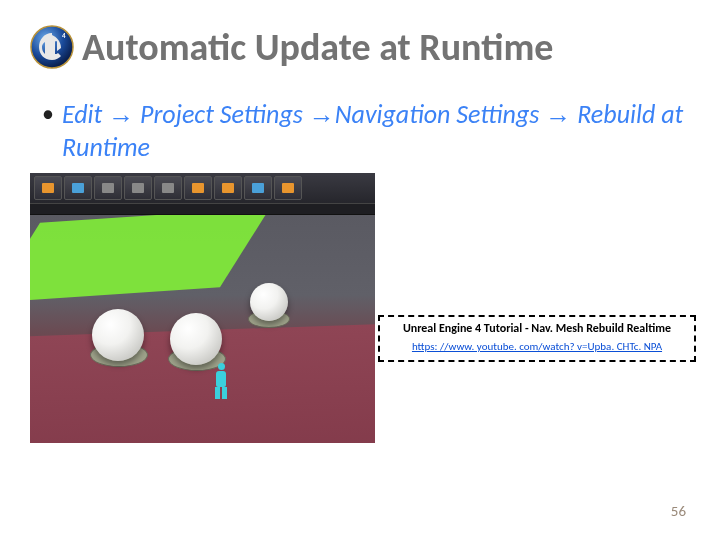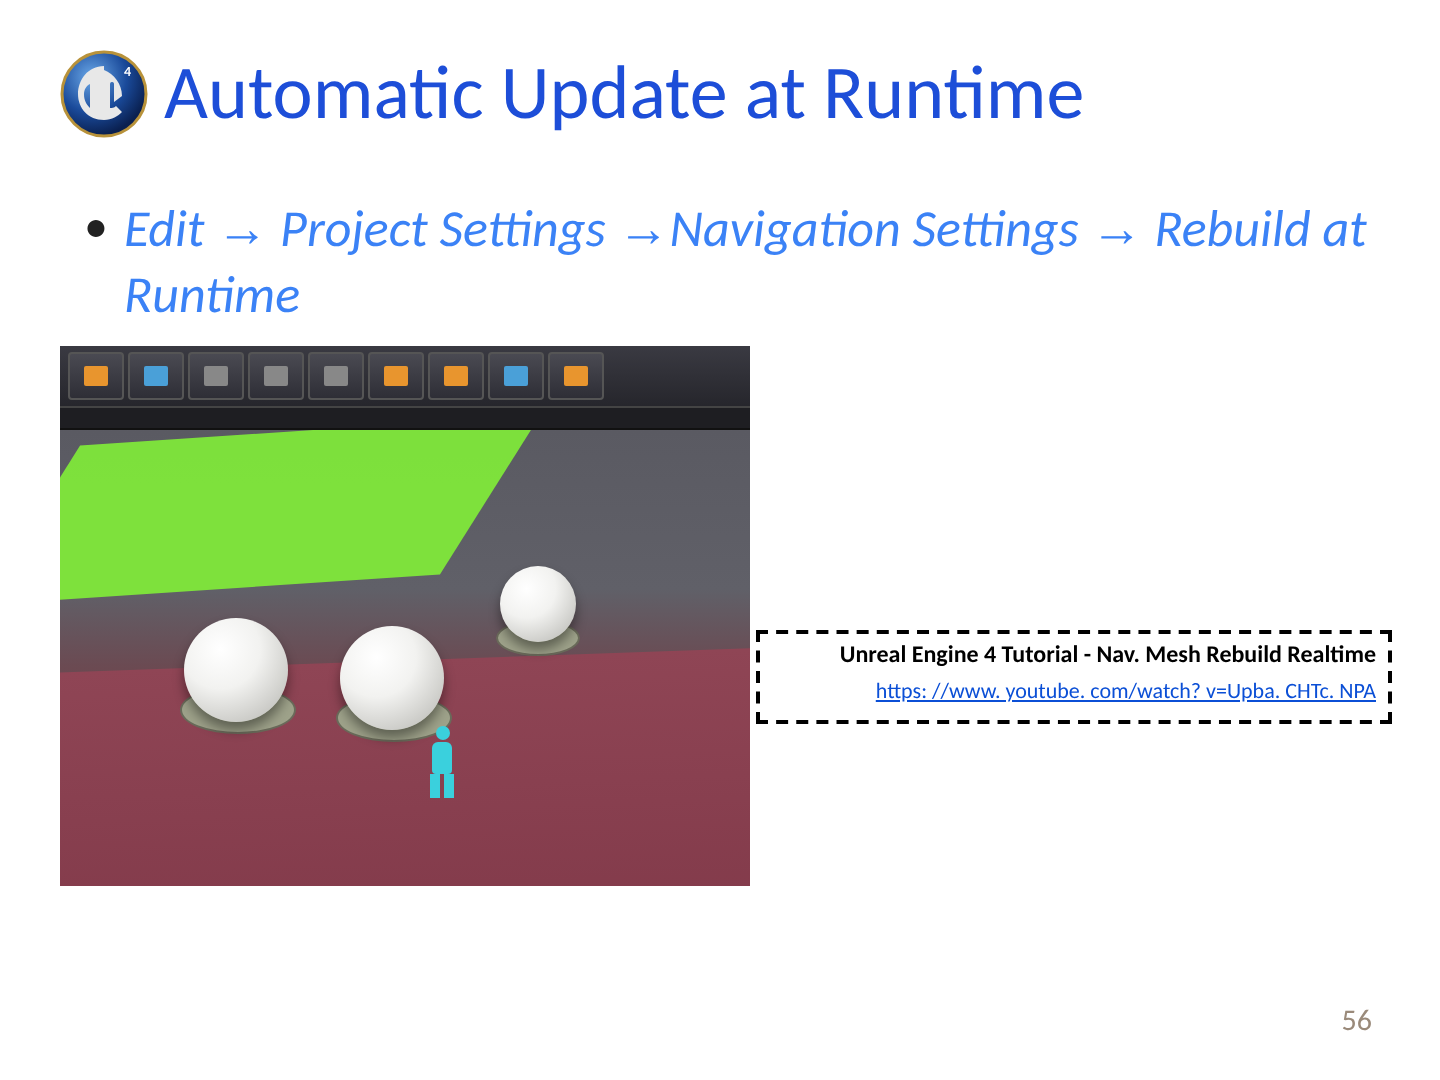--- a/index.html
+++ b/index.html
@@ -24,22 +24,22 @@
     margin-bottom: 28px;
     margin-top: 6px;
   }
   .ue-logo {
     width: 44px;
     height: 44px;
     flex-shrink: 0;
   }
   .title {
     font-size: 38px;
-    color: #1d4ed8;
-    font-weight: 400;
+    color: #737373;
+    font-weight: 700;
   }
   .bullet-row {
     display: flex;
     align-items: flex-start;
     gap: 8px;
     padding-left: 12px;
     margin-bottom: 10px;
   }
   .bullet-dot {
     font-size: 24px;
@@ -156,21 +156,21 @@
     margin: 0 auto;
     background: linear-gradient(90deg, #3ad0dd 40%, transparent 40%, transparent 60%, #3ad0dd 60%);
   }
   .callout {
     position: absolute;
     top: 315px; left: 378px;
     width: 318px;
     border: 2px dashed #000;
     background: #fff;
     padding: 4px 6px 6px 6px;
-    text-align: right;
+    text-align: center;
   }
   .callout-title {
     font-size: 12px;
     font-weight: 700;
     color: #000;
   }
   .callout-link {
     font-size: 11px;
     color: #0b4fd6;
     text-decoration: underline;

